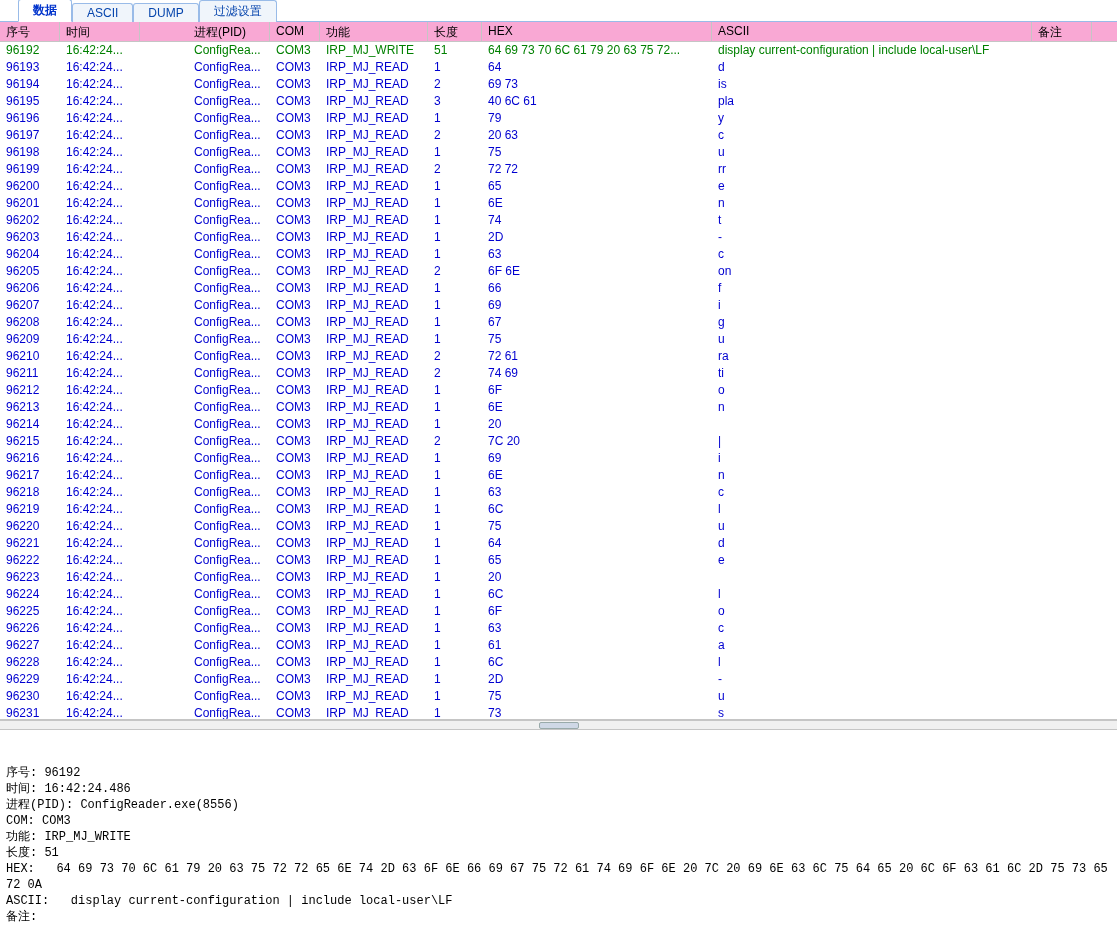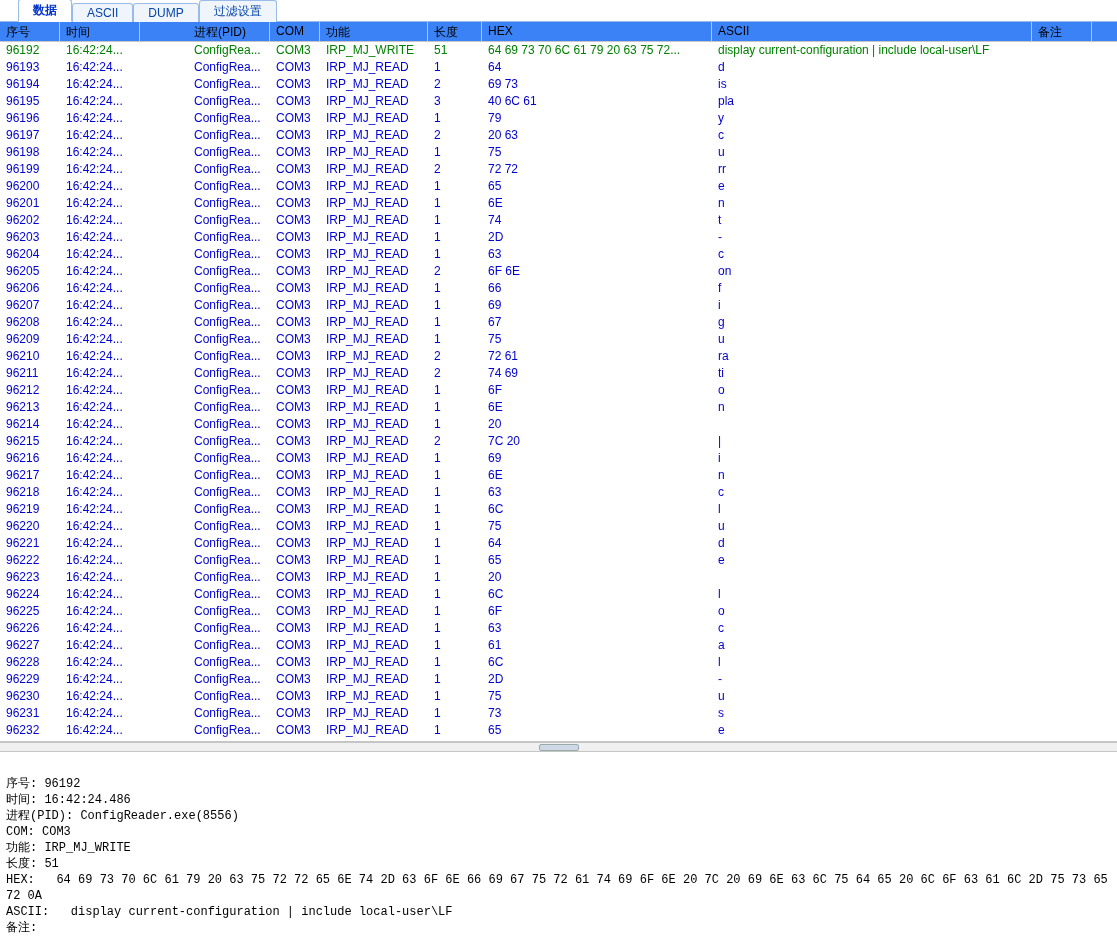--- a/index.html
+++ b/index.html
@@ -41,21 +41,21 @@
   .tab.active {
     color: #0033cc;
     font-weight: bold;
     background: #fff;
     border-bottom: 1px solid #fff;
     z-index: 2;
   }
   
   .grid-header {
     display: flex;
-    background: #3b82f6;
+    background: #f9a8d4;
     border-bottom: 1px solid #c5c5c5;
     height: 20px;
     font-size: 12px;
   }
   .grid-header .col {
     border-right: 1px solid #c5c5c5;
     padding: 2px 6px;
     overflow: hidden;
     white-space: nowrap;
     cursor: pointer;
@@ -87,21 +87,21 @@
   .c-com   { width: 50px; }
   .c-func  { width: 108px; }
   .c-len   { width: 54px; }
   .c-hex   { width: 230px; }
   .c-ascii { width: 320px; }
   .c-note  { width: 60px; }
   
   .detail {
     font-family: Consolas, "Courier New", monospace;
     font-size: 12px;
-    padding: 8px 6px;
+    padding: 19px 6px;
     line-height: 16px;
     white-space: pre-wrap;
     word-break: break-all;
   }
   
   .hsplit {
     height: 10px;
     border-top: 1px solid #c5c5c5;
     border-bottom: 1px solid #c5c5c5;
     background: #f0f0f0;

